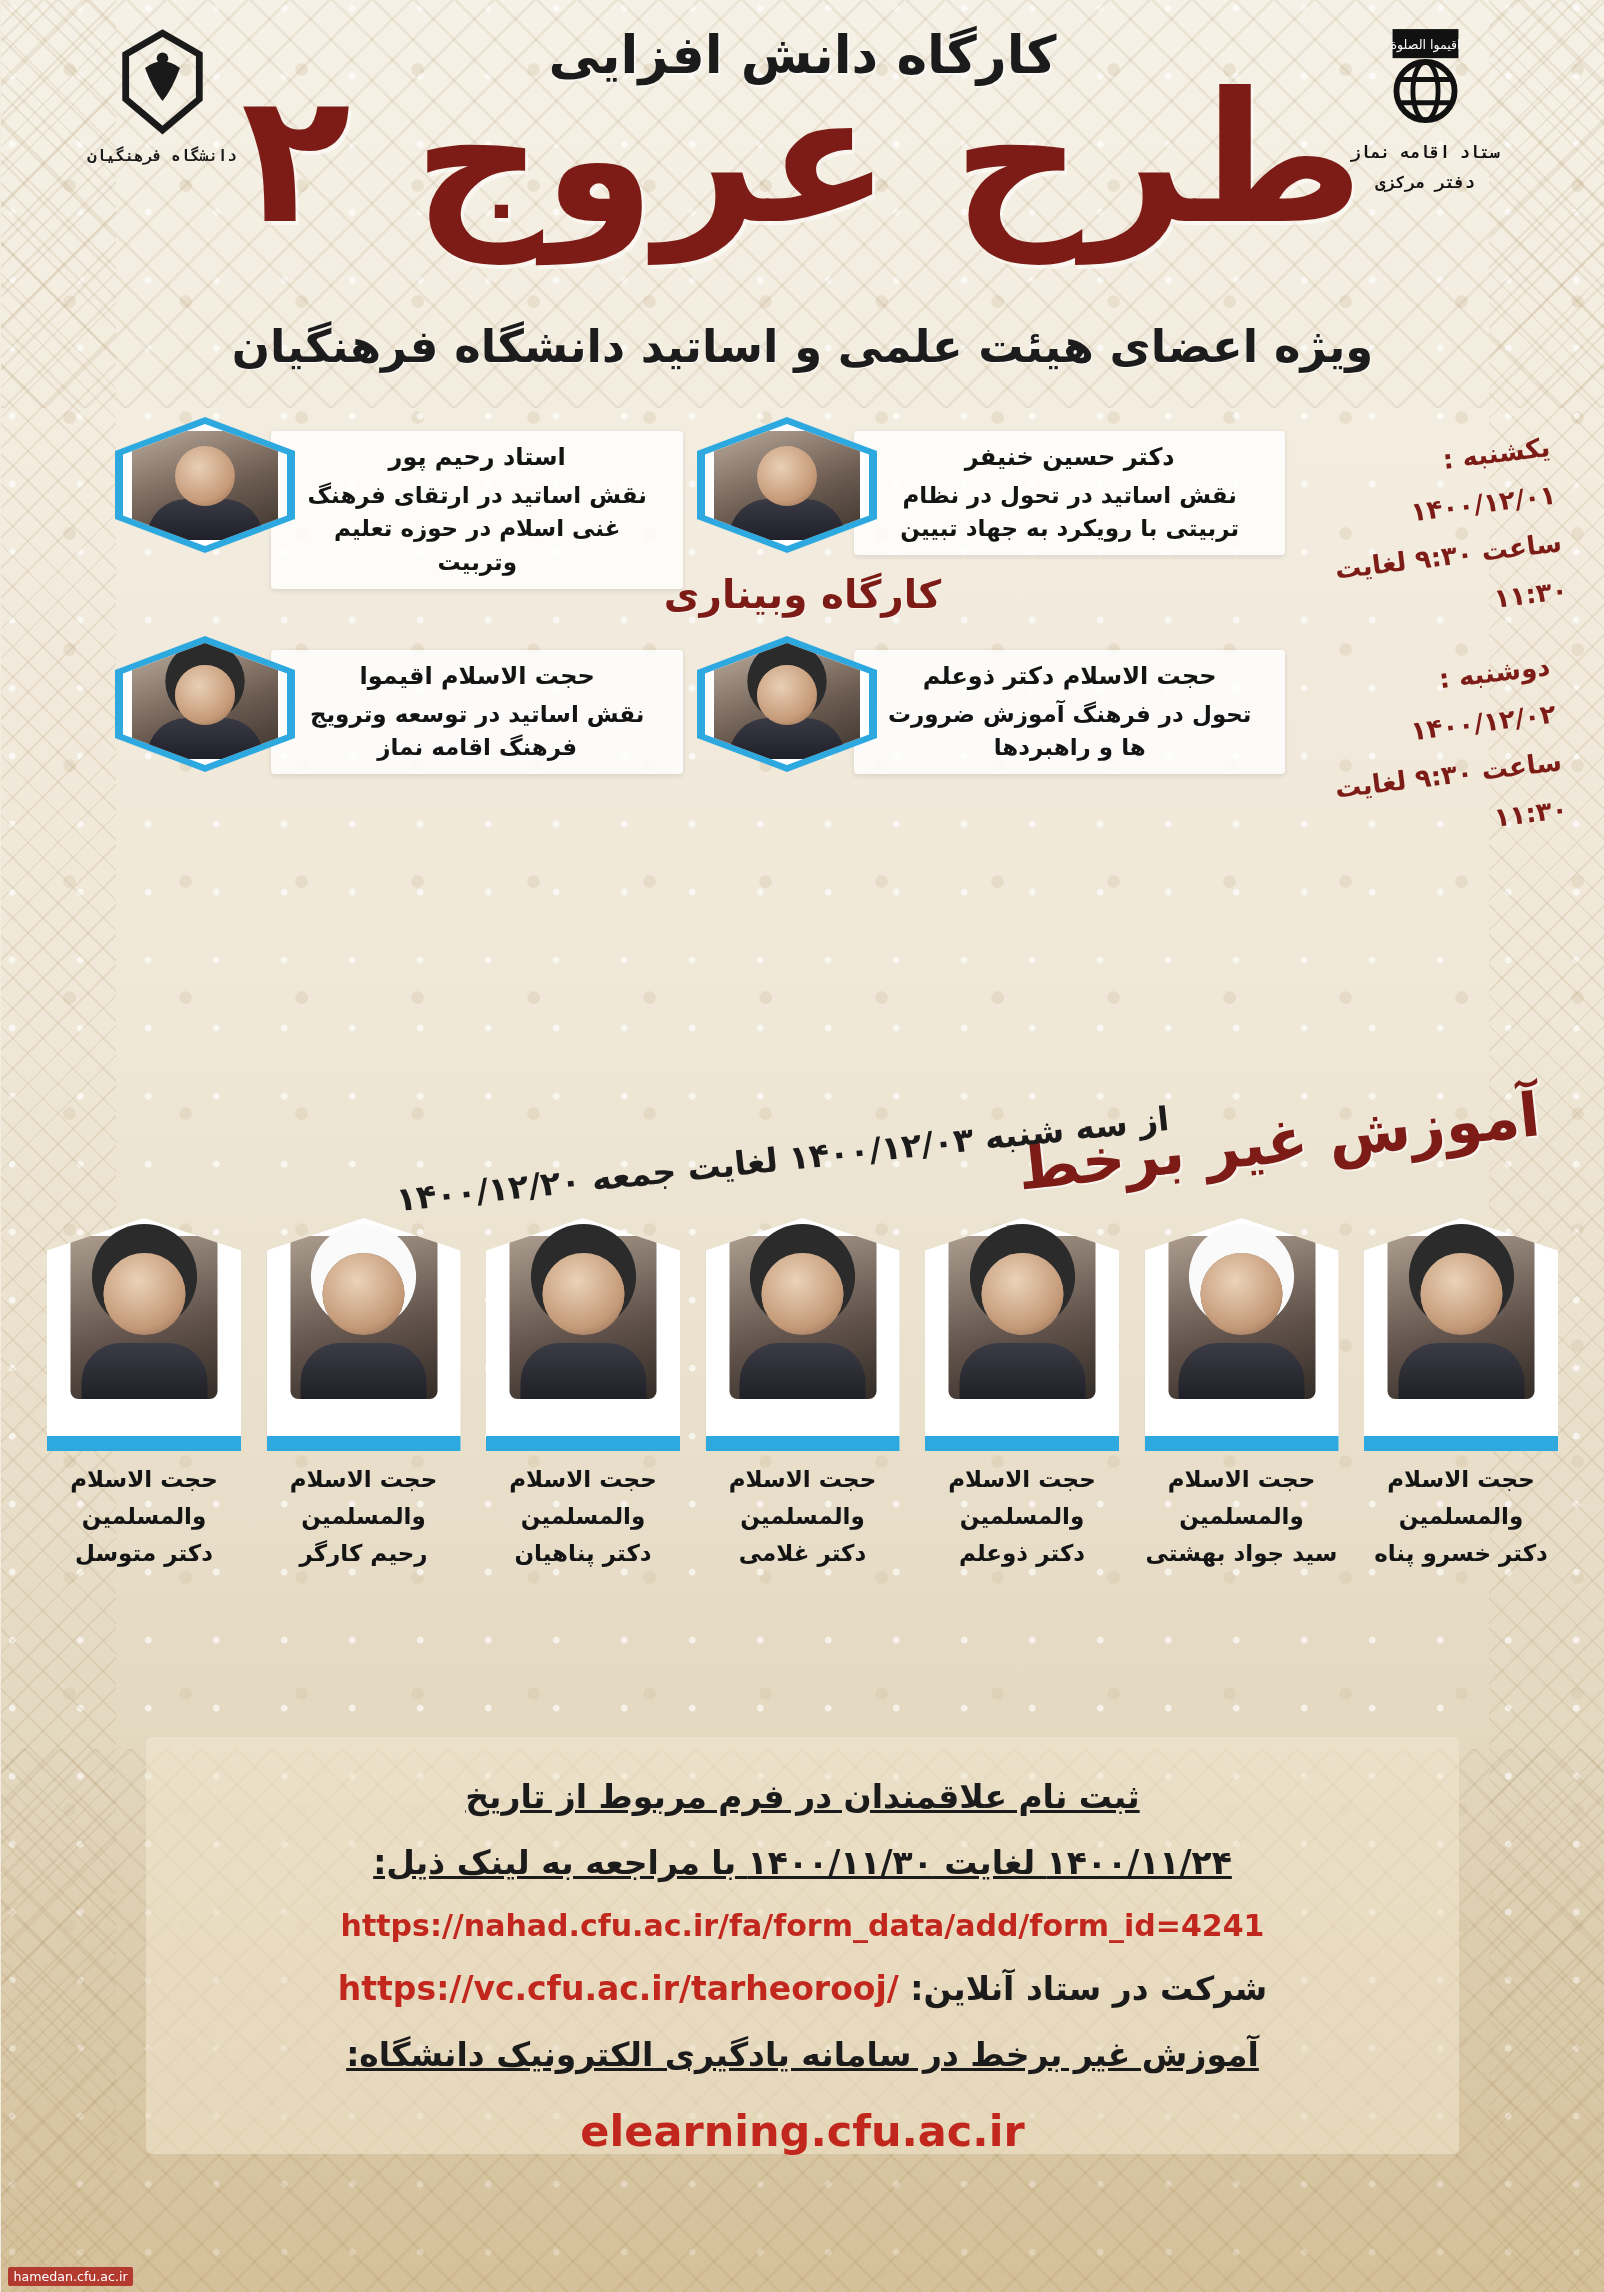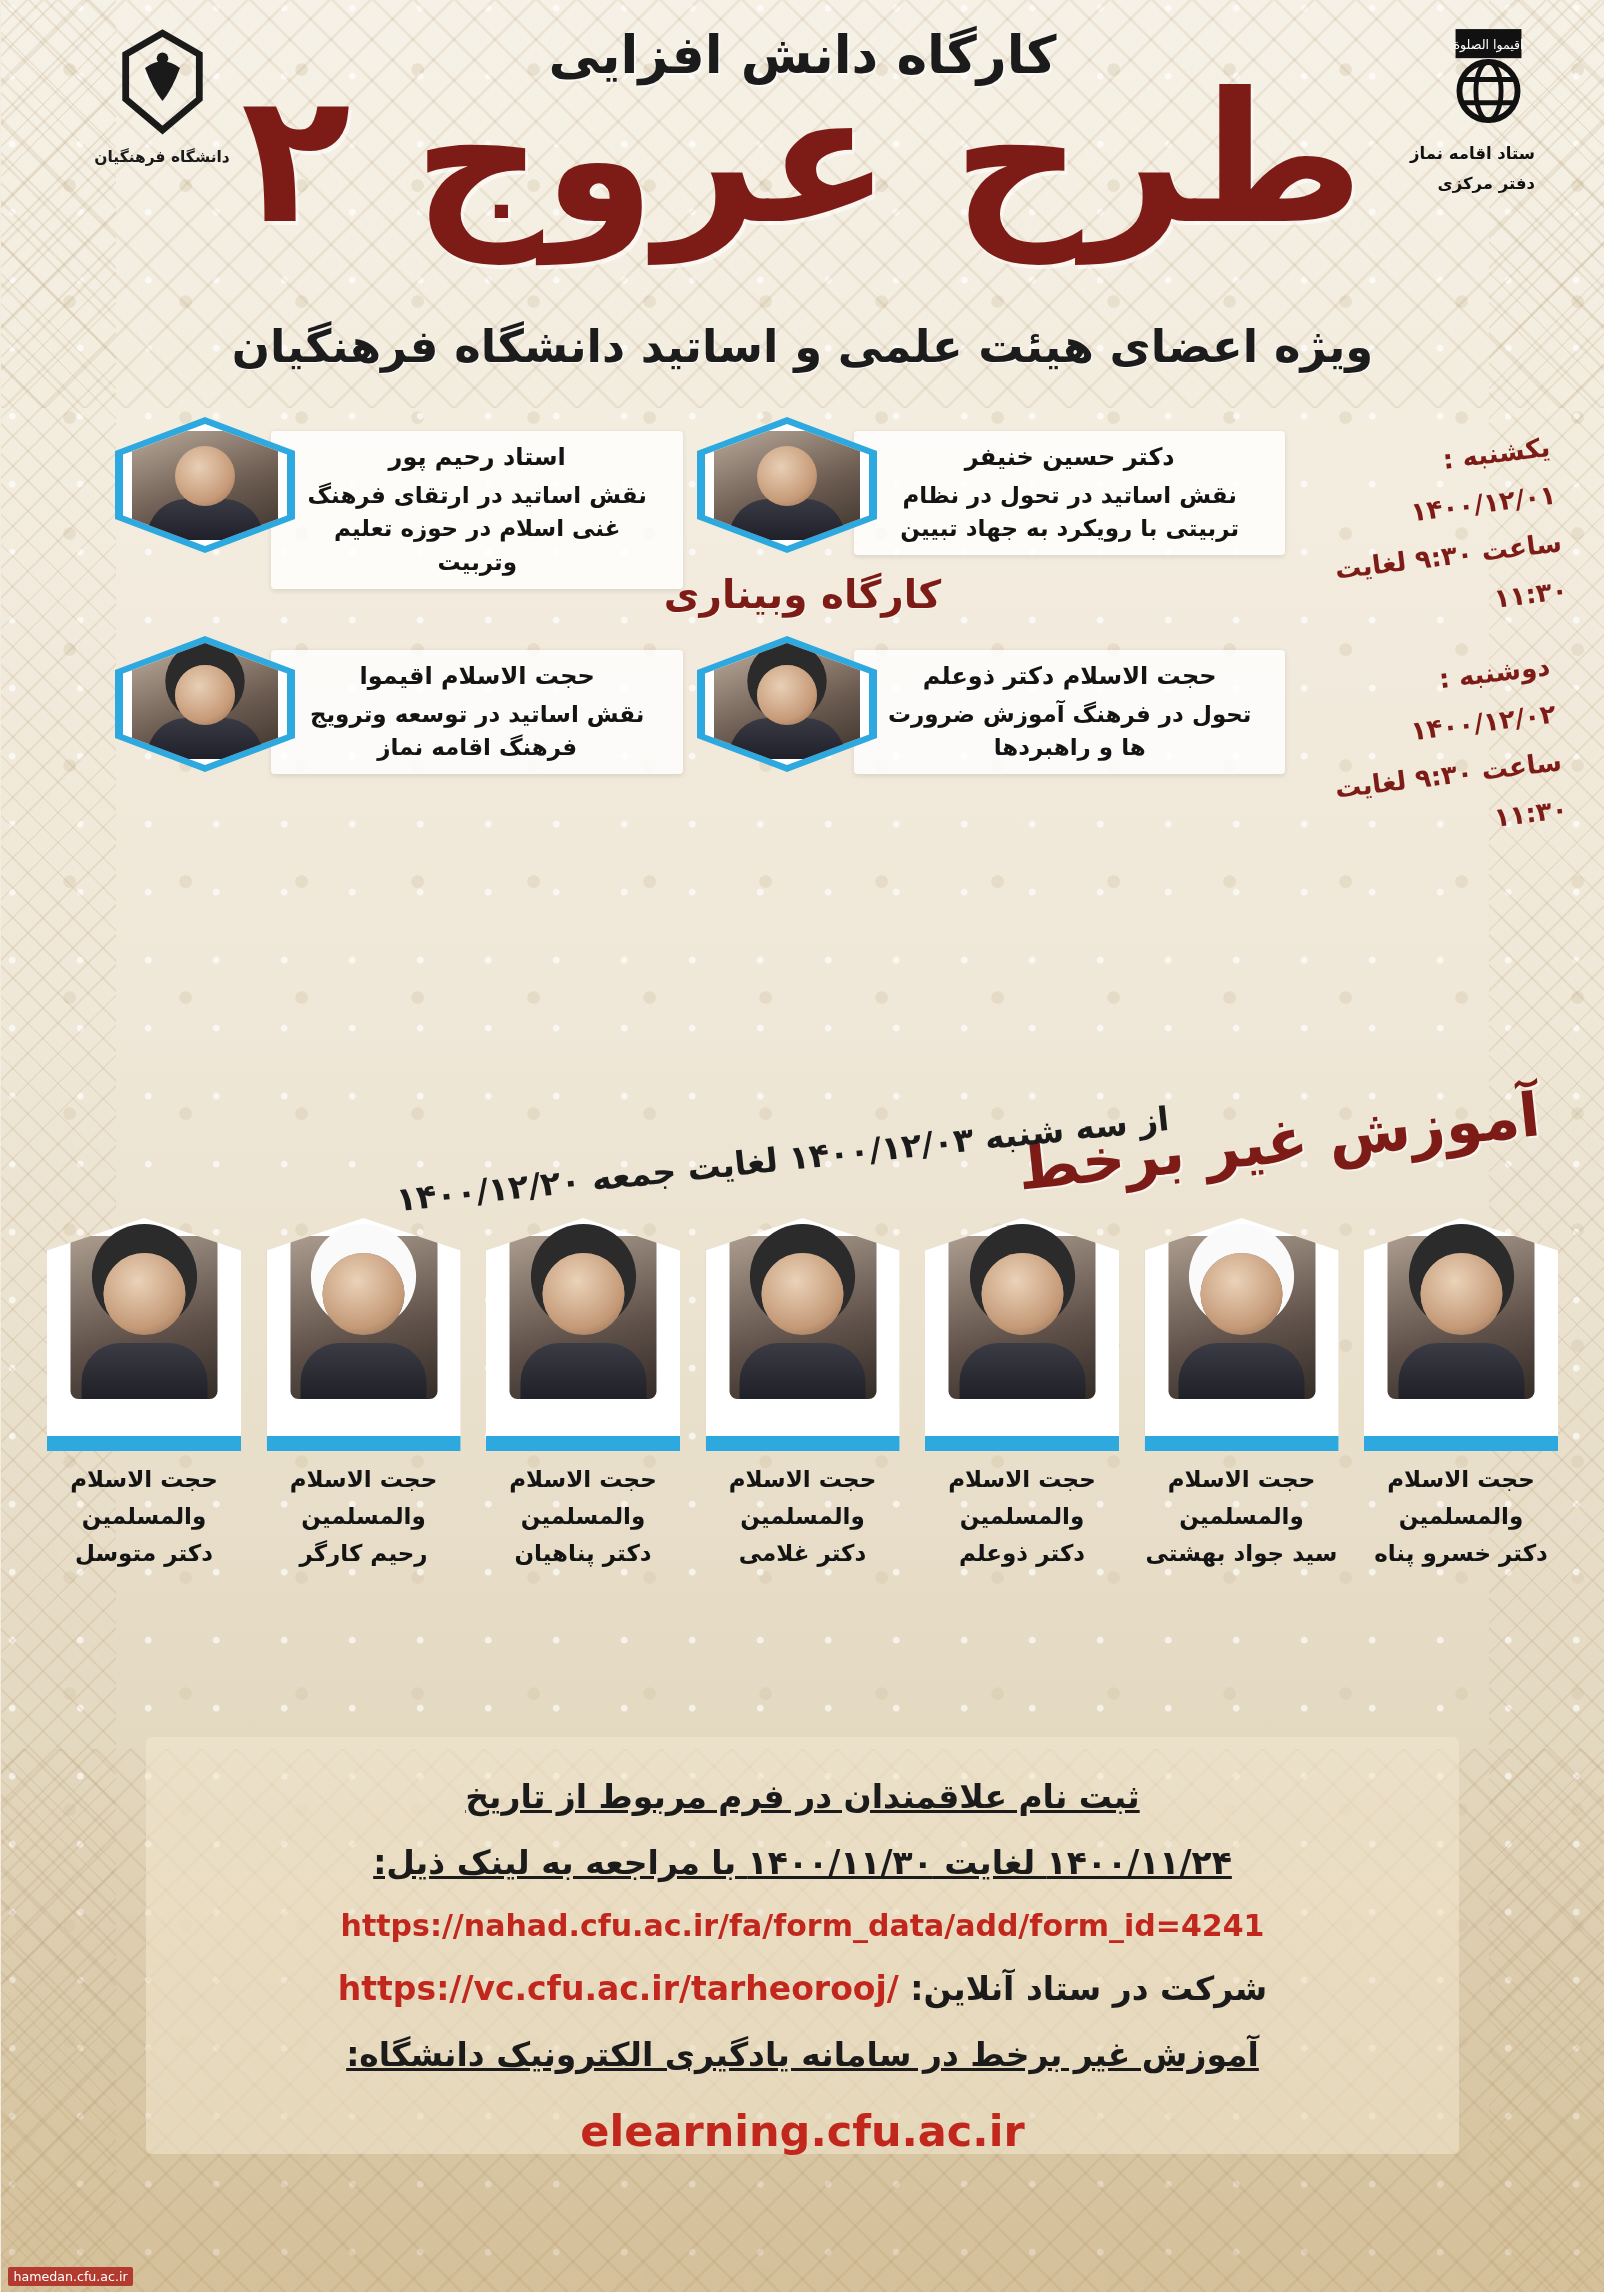--- a/index.html
+++ b/index.html
@@ -37,23 +37,23 @@
   .bottomband{
     position:absolute;left:0;right:0;bottom:0;height:543px;
     background:
       repeating-linear-gradient(45deg, rgba(150,118,74,.10) 0 2.9px, transparent 2.9px 25px),
       repeating-linear-gradient(-45deg, rgba(150,118,74,.10) 0 2.9px, transparent 2.9px 25px),
       linear-gradient(rgba(224,206,172,0), rgba(209,185,142,.55));
   }
 
   
   .logo-left{position:absolute;left:70px;top:29px;width:184px;text-align:center;color:#1a1a1a;}
-  .logo-right{position:absolute;right:70px;top:25px;width:194px;text-align:right;color:#111;}
+  .logo-right{position:absolute;right:83px;top:25px;width:194px;text-align:center;color:#111;}
   .logo-mark{width:93px;height:107px;margin:0 auto;}
-  .logo-cap{font-size:16.5px;line-height:1.45;margin-top:5.8px;font-weight:bold;}
+  .logo-cap{font-size:16.5px;line-height:1.45;margin-top:5.8px;font-weight:bold;font-family:Liberation Mono, monospace;}
   .logo-left .logo-cap{font-size:15.5px;}
 
   .title-wrap{position:absolute;left:0;right:0;top:25px;text-align:center;}
   .kargah{
     font-size:52px;font-weight:bold;color:#1b1b1b;letter-spacing:-1px;
     text-shadow:1.9px 1.9px 0 rgba(255,255,255,.6);
   }
   .bigtitle{
     font-size:180px;font-weight:bold;color:#7d1c17;line-height:.95;margin-top:-11.6px;
     text-shadow:2.9px 3.9px 0 rgba(255,255,255,.55);

